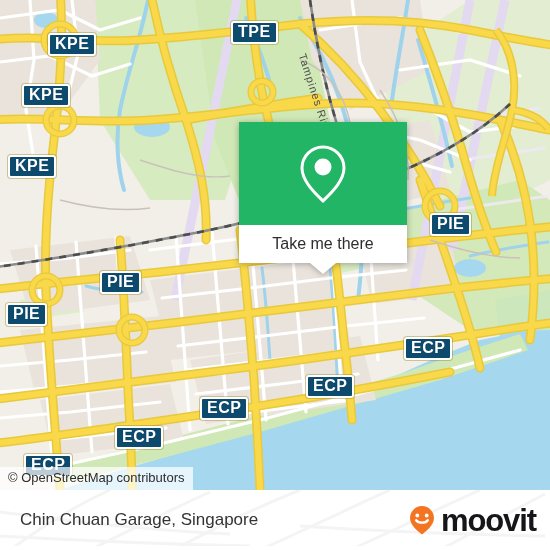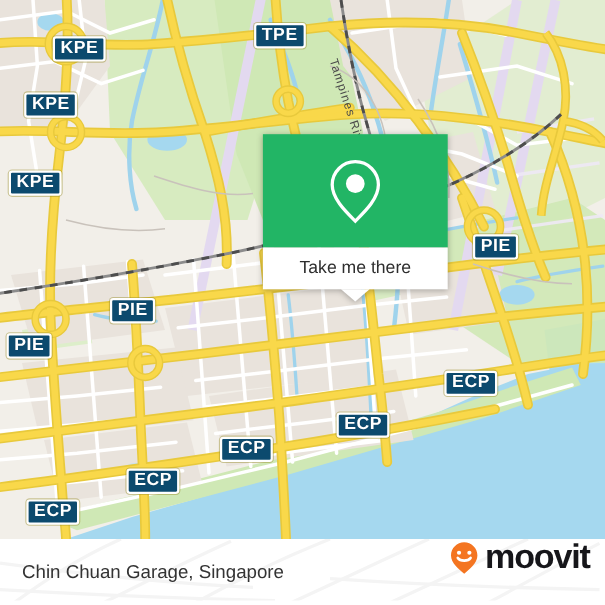--- a/index.html
+++ b/index.html
@@ -130,20 +130,21 @@
     font-size: 17px;
     color: #333333;
     font-family: "Liberation Sans", sans-serif;
   }
   #brand {
     position: absolute;
     right: 14px;
     top: 0;
     height: 60px;
     display: flex;
+    align-items: center;
     gap: 2px;
   }
   #brand-word {
     font-size: 31px;
     font-weight: bold;
     color: #16161a;
     letter-spacing: -1.1px;
     font-family: "Liberation Sans", sans-serif;
     line-height: 31px;
   }
@@ -381,20 +382,21 @@
           <path d="M28 4 C16.4 4 7 13.4 7 25 C7 38 20 50 28 58 C36 50 49 38 49 25 C49 13.4 39.6 4 28 4 Z" fill="none" stroke="#ffffff" stroke-width="3"></path>
           <circle cx="28" cy="24" r="8.5" fill="#ffffff"></circle>
         </svg>
       </div>
       <div id="callout-bottom">
         <span id="callout-label">Take me there</span>
       </div>
       <div id="callout-tail"></div>
     </div>
 
+    <div id="attribution">© OpenStreetMap contributors</div>
   </div>
 
   <div id="footer">
 
     <svg id="footer-lines" width="550" height="60" viewBox="0 0 550 60">
       <g stroke="#f4f4f4" stroke-width="3" fill="none">
         <path d="M10,60 C40,38 70,18 110,0"></path>
         <path d="M90,60 C130,40 170,20 210,2"></path>
         <path d="M170,62 C210,40 260,16 300,0"></path>
         <path d="M260,60 C300,42 350,18 390,0"></path>

